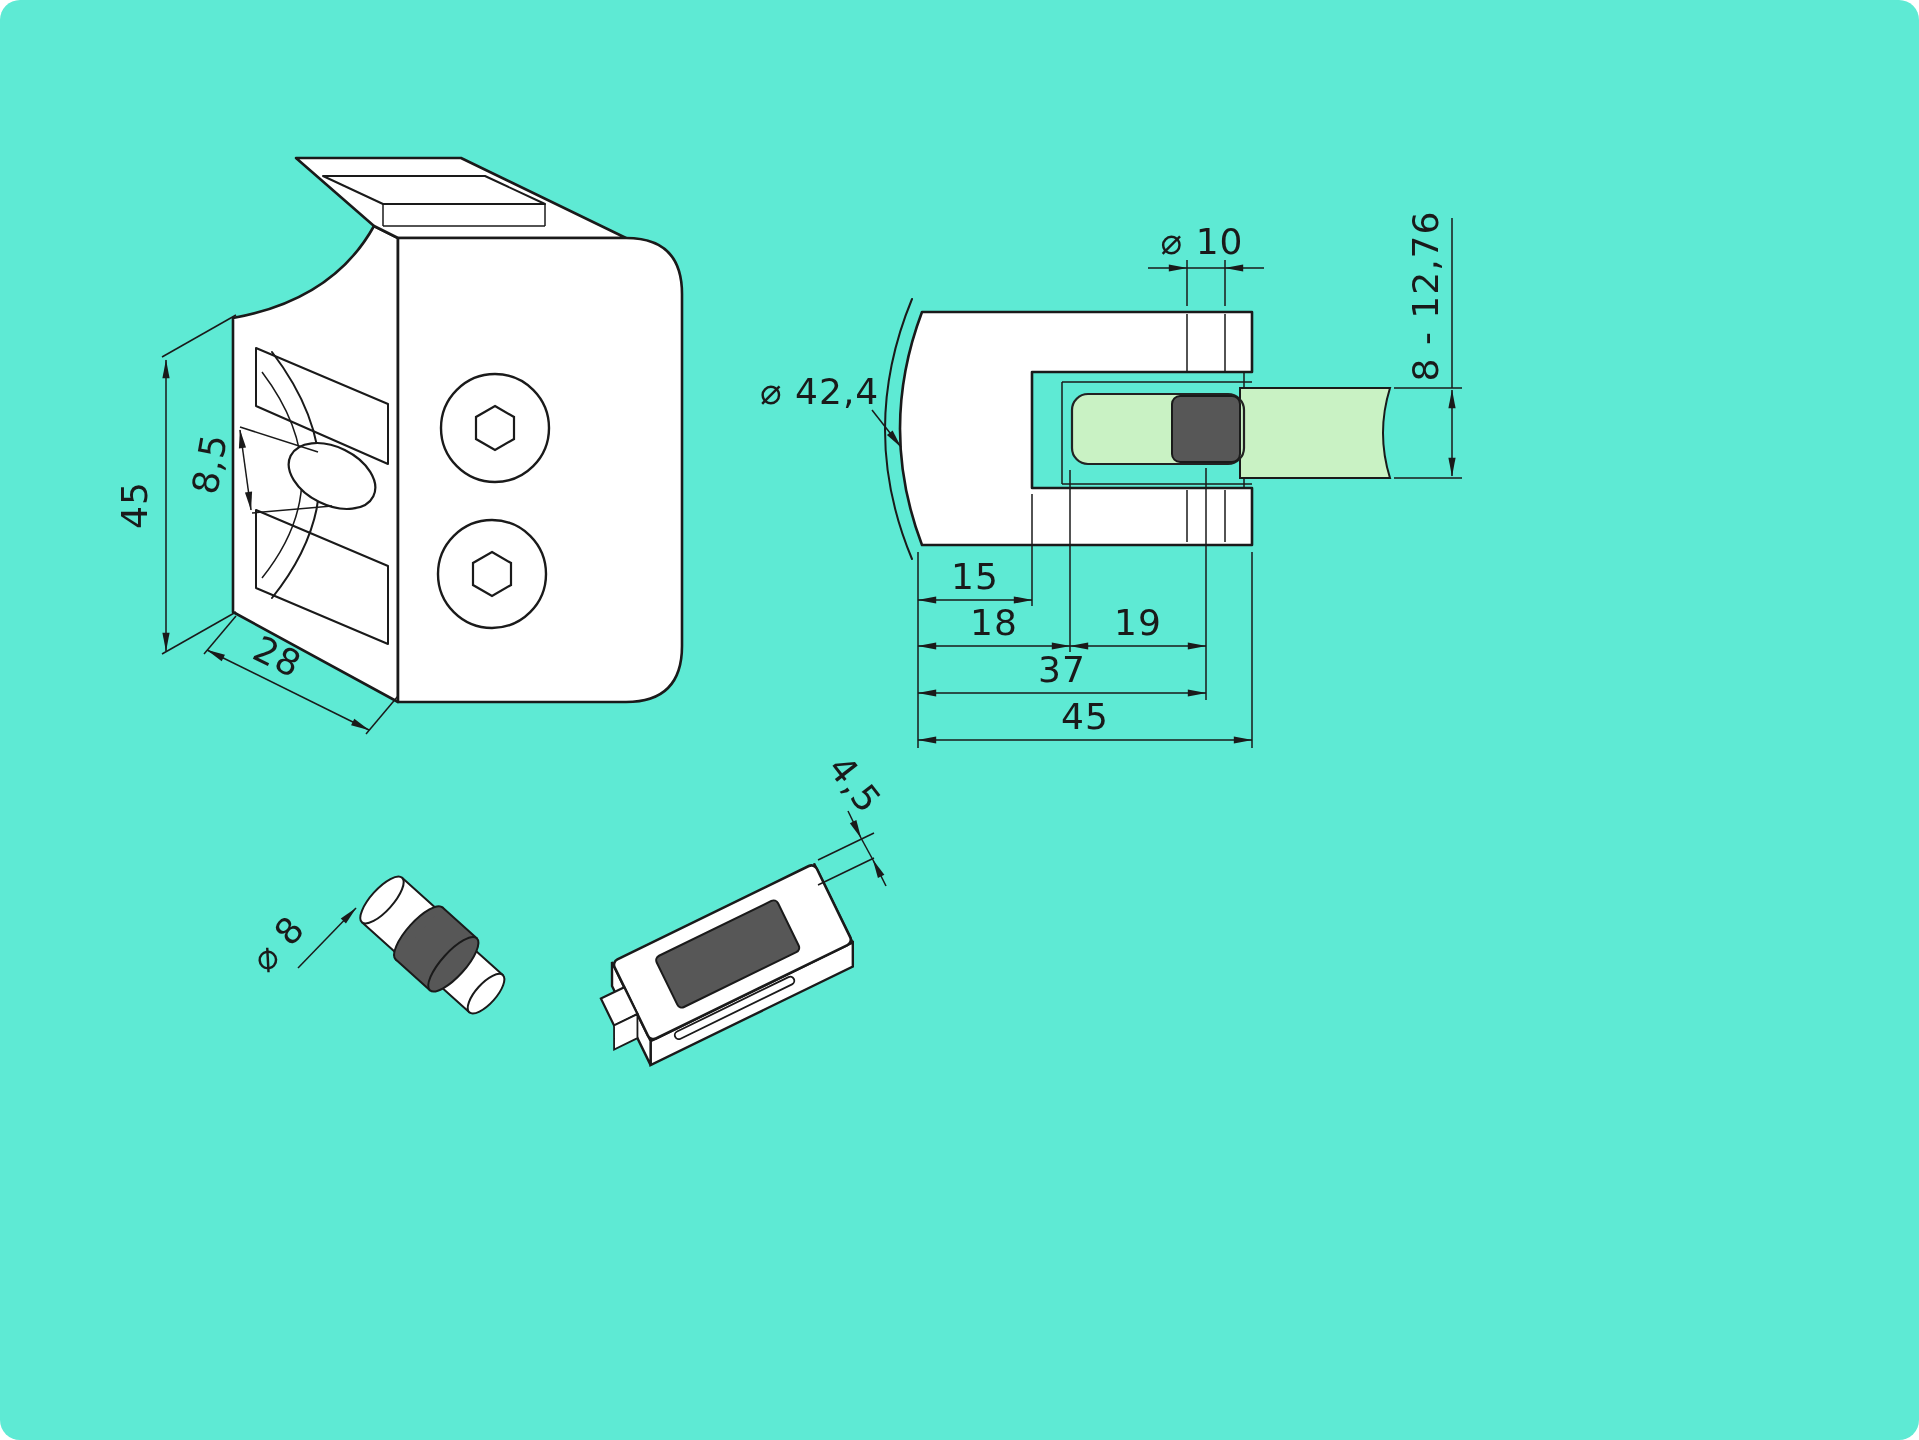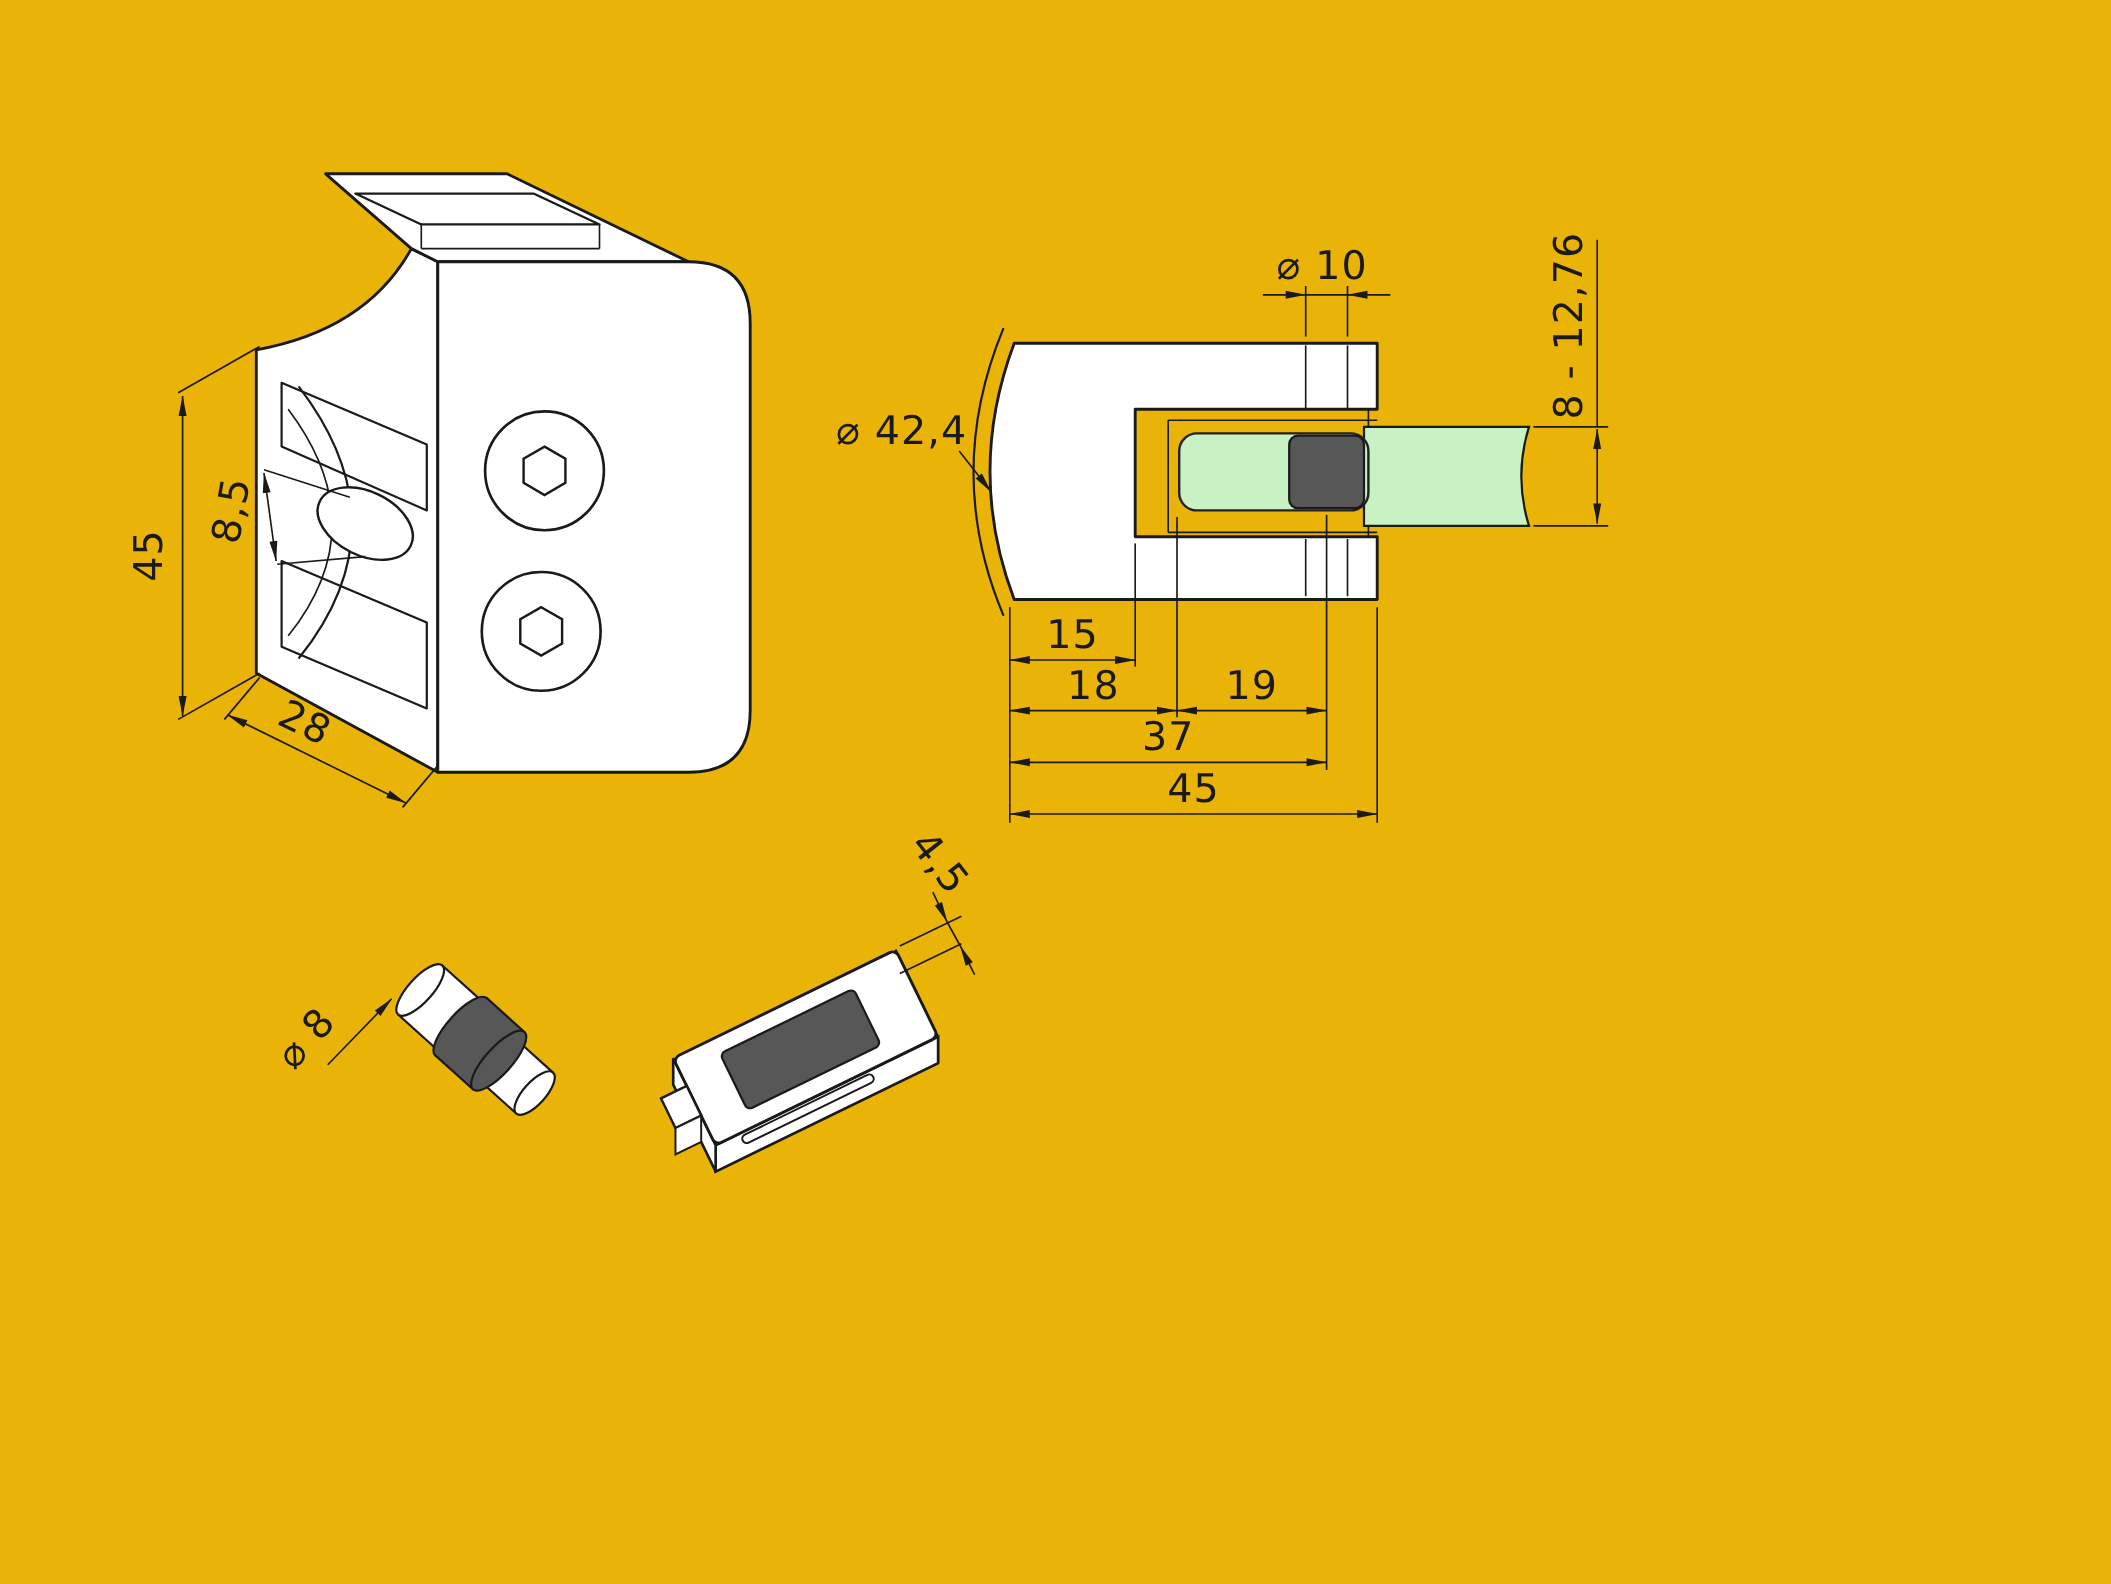--- a/index.html
+++ b/index.html
@@ -1,16 +1,16 @@
 <!DOCTYPE html>
 <html><head>
 <meta charset="utf-8">
 <style>
   html,body{margin:0;padding:0;background:#ffffff;}
-  .sheet{width:1919px;height:1440px;position:relative;background:#eab308;overflow:hidden;}
+  .sheet{width:1919px;height:1440px;position:relative;background:#5eead4;overflow:hidden;border-radius:20px;}
   svg{display:block;}
   .olw {fill:#ffffff;stroke:#1a1a1a;stroke-width:2.6;stroke-linejoin:round;}
   .ol2 {fill:none;stroke:#1a1a1a;stroke-width:2;stroke-linejoin:round;stroke-linecap:round;}
   .thin{fill:none;stroke:#1a1a1a;stroke-width:1.5;}
   .dim {fill:none;stroke:#1a1a1a;stroke-width:1.5;}
   .dim-text{font-family:"DejaVu Sans", sans-serif;font-size:36px;fill:#1a1a1a;letter-spacing:1px;}
 </style>
 </head>
 <body>
 

